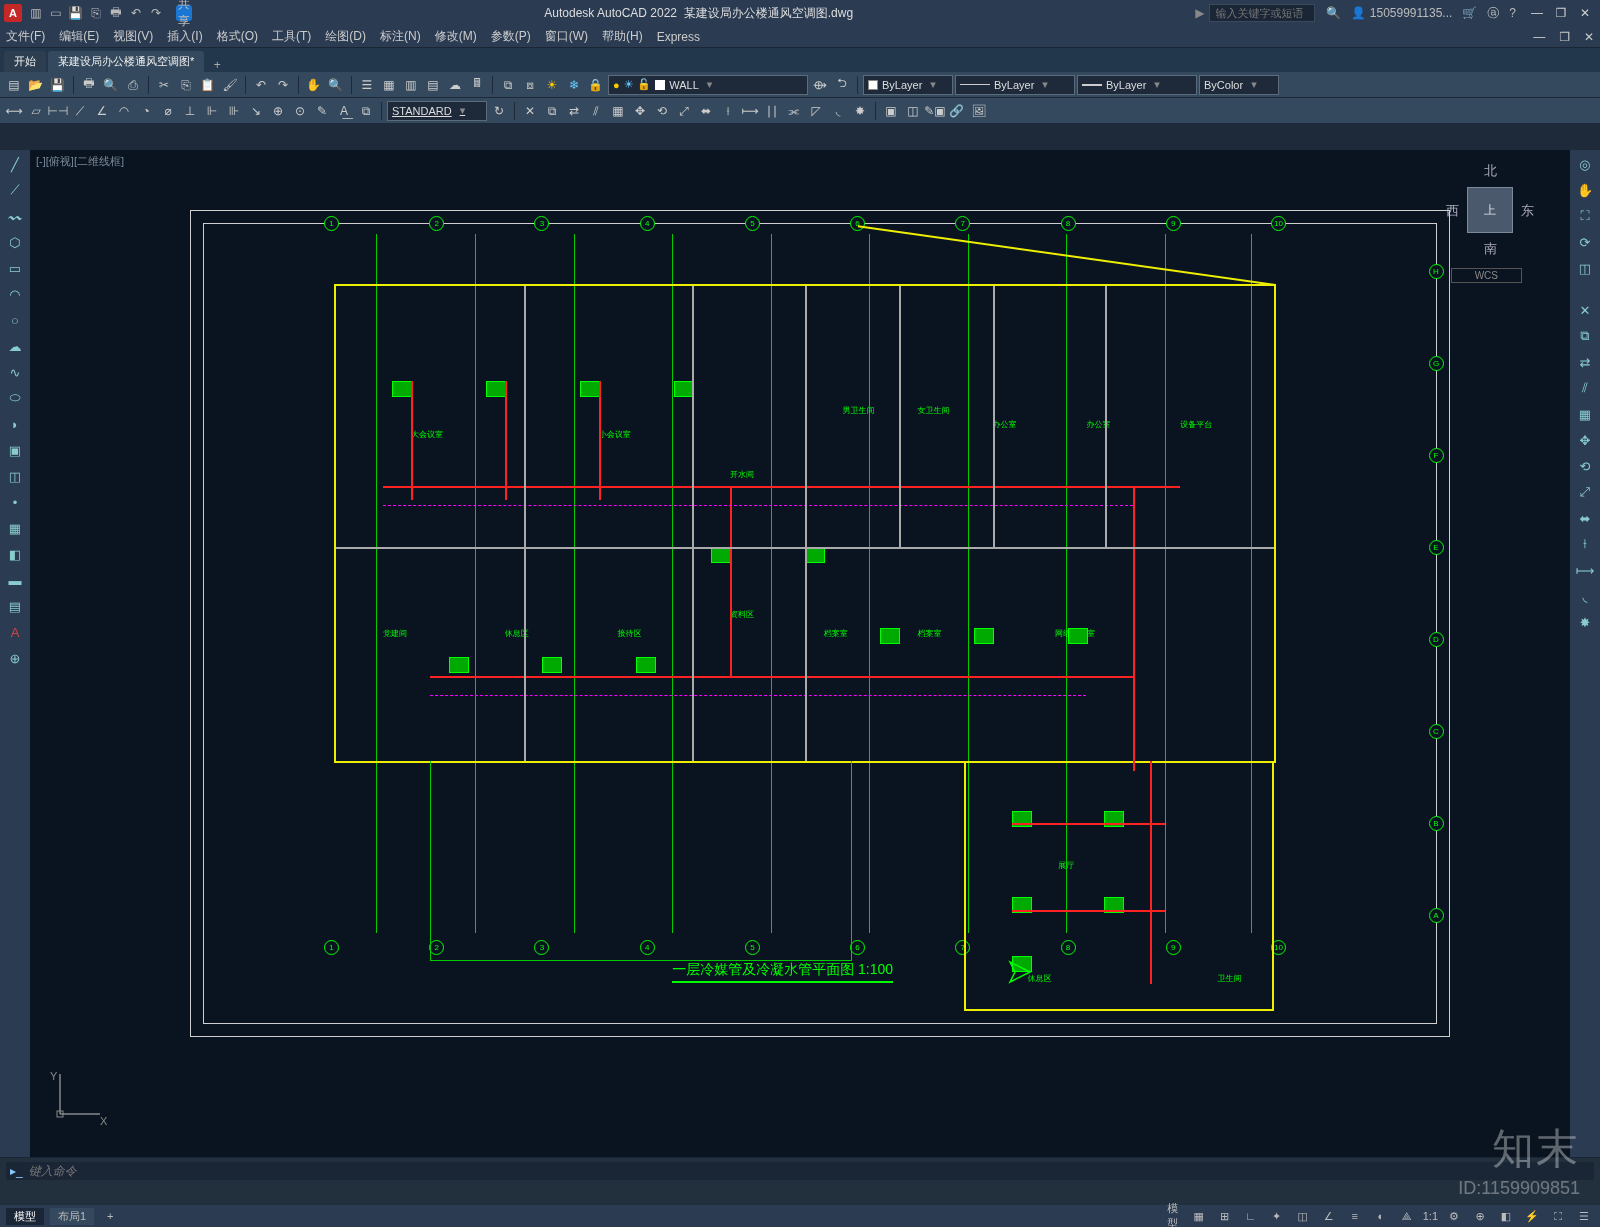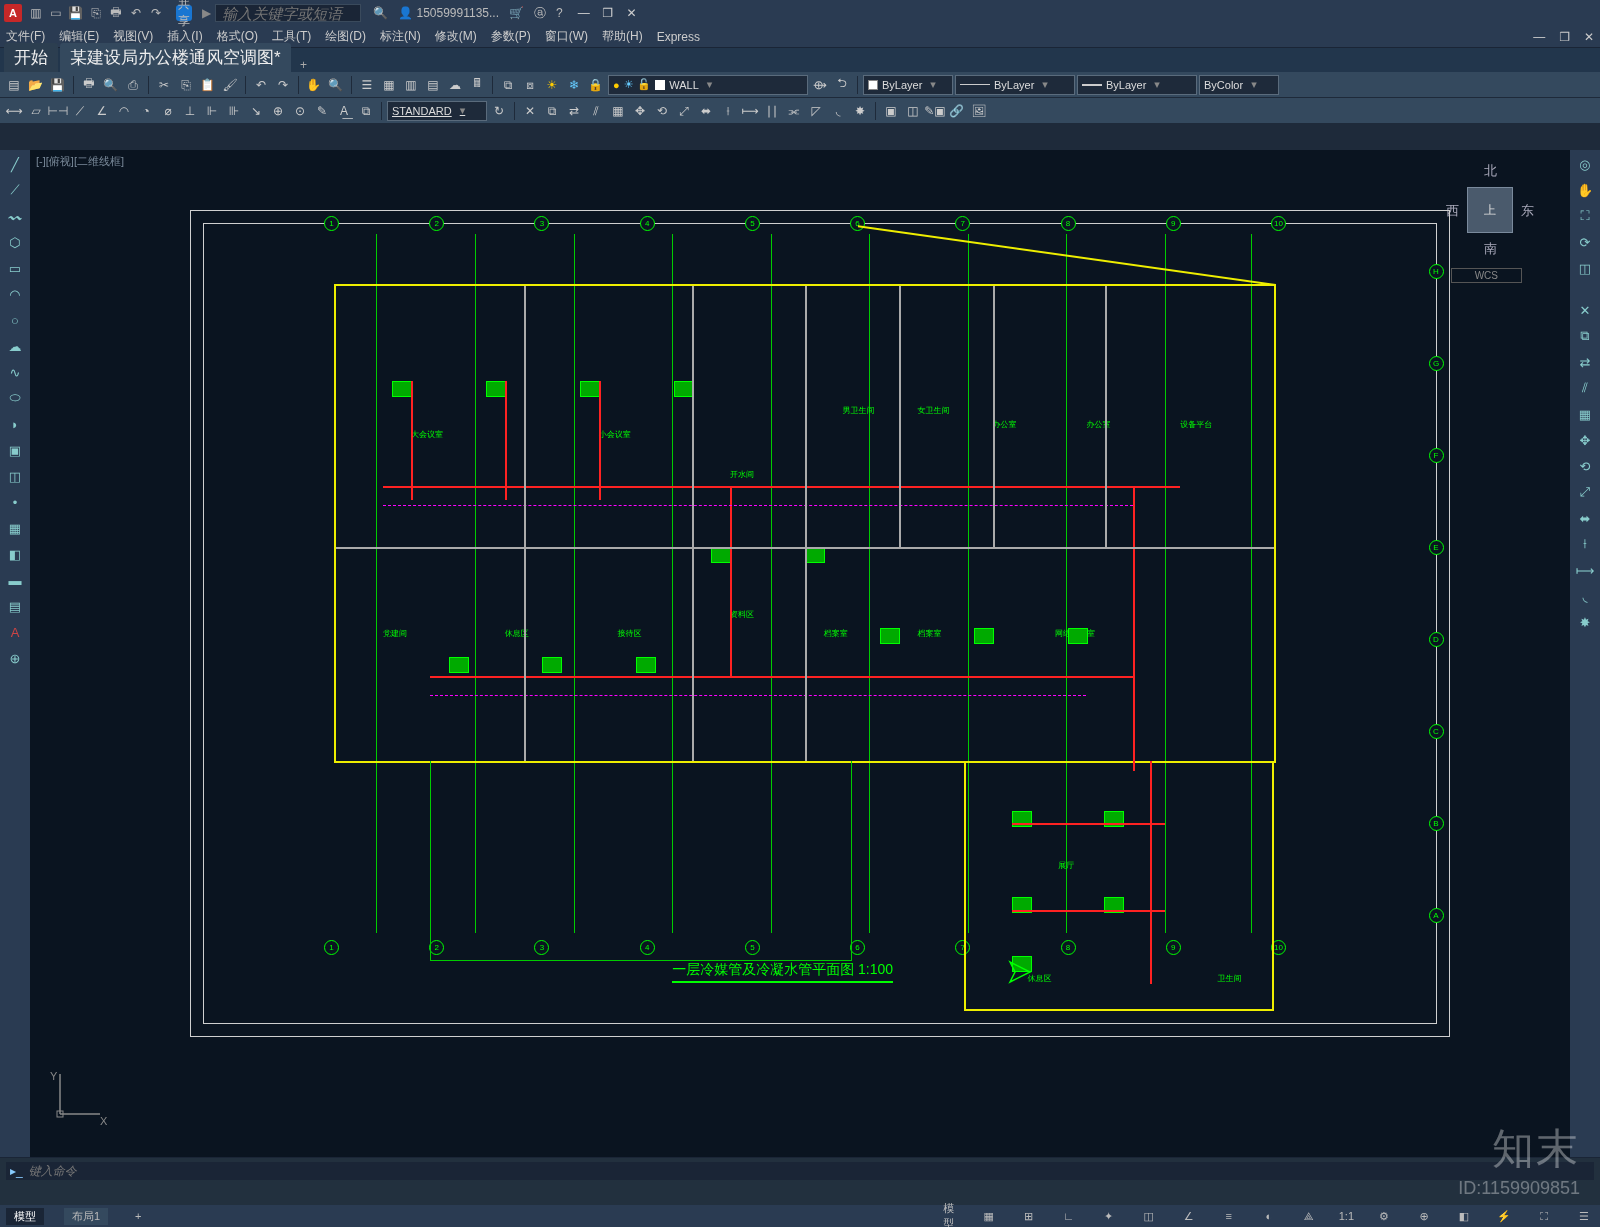--- a/index.html
+++ b/index.html
@@ -5,33 +5,33 @@
 * { margin: 0; padding: 0; box-sizing: border-box; font-family: "Microsoft YaHei", "Segoe UI", sans-serif; }
 body { background: #1e2a3a; color: #ccc; width: 1600px; height: 1227px; overflow: hidden; position: relative; font-size: 12px; }
 
 
 .titlebar { height: 26px; background: #2a3b52; display: flex; align-items: center; padding: 0 4px; color: #d0d0d0; }
 .titlebar .logo { width: 18px; height: 18px; background: #c62828; color: #fff; font-weight: bold; display: inline-flex; align-items: center; justify-content: center; font-size: 11px; margin-right: 6px; border-radius: 2px;}
 .titlebar .qat { display: flex; gap: 4px; margin-right: 10px;}
 .titlebar .qat span { width: 16px; height: 16px; display: inline-flex; align-items: center; justify-content: center; color: #bbb; font-size: 12px; cursor: pointer;}
 .titlebar .share { background: #1976d2; color: #fff; padding: 1px 8px; border-radius: 3px; font-size: 11px; margin-left: 8px; cursor:pointer;}
 .titlebar .apptitle { flex: 1; text-align: center; font-size: 12px; color: #ddd; }
-.titlebar .search { width: 146px; background: #1a2536; border: 1px solid #3a4a5c; color: #888; font-size: 15px; padding: 1px 6px; height: 18px; font-style: italic; }
+.titlebar .search { width: 106px; background: #1a2536; border: 1px solid #3a4a5c; color: #888; font-size: 11px; padding: 1px 6px; height: 18px; }
 .titlebar .rightctl { display: flex; gap: 10px; margin-left: 12px; align-items: center;}
 .titlebar .rightctl span { cursor: pointer; color: #bbb; }
 .winctl { display: flex; gap: 2px; margin-left: 10px;}
 .winctl span { width: 22px; text-align: center; cursor: pointer; }
 
 
 .menubar { height: 22px; background: #2a3b52; display: flex; align-items: center; padding: 0 6px; gap: 14px; border-bottom: 1px solid #1a2536;}
 .menubar span { color: #ccc; font-size: 12px; cursor: pointer; }
 
 
 .doctabs { height: 24px; background: #22364c; display: flex; align-items: flex-end; padding-left: 4px; }
-.doctabs .tab { background: #34495e; color: #eee; font-size: 17px; padding: 3px 10px; border-top-left-radius: 3px; border-top-right-radius: 3px; margin-right: 2px; cursor: pointer; position: relative;}
+.doctabs .tab { background: #34495e; color: #eee; font-size: 11px; padding: 3px 10px; border-top-left-radius: 3px; border-top-right-radius: 3px; margin-right: 2px; cursor: pointer; position: relative;}
 .doctabs .tab.home { background: #2c3e50; }
 .doctabs .addtab { width: 22px; text-align: center; color: #aaa; cursor: pointer; }
 
 
 .toolrow { height: 26px; background: #34495e; display: flex; align-items: center; padding: 0 4px; gap: 2px; border-bottom: 1px solid #1e2a3a;}
 .toolrow .tbtn { width: 20px; height: 20px; display: inline-flex; align-items: center; justify-content: center; color: #ccc; font-size: 12px; cursor: pointer; border-radius: 2px;}
 .toolrow .sep { width: 1px; height: 18px; background: #1e2a3a; margin: 0 3px; }
 .toolrow .combo { background: #1e2a3a; border: 1px solid #5a6b7c; color: #ddd; font-size: 11px; padding: 1px 4px; height: 20px; display: inline-flex; align-items: center; gap: 4px; cursor: pointer;}
 .toolrow .combo::after { content: "▾"; color: #888; margin-left: 4px; }
 .toolrow .layercombo { width: 200px; }
@@ -94,21 +94,21 @@
 .ucs-label { position:absolute; color:#888; font-size:11px;}
 
 
 .cmdarea { position: absolute; bottom: 22px; left: 0; right: 0; height: 48px; background: #22303e; border-top: 1px solid #1a2536; padding: 2px 6px; color: #ccc; font-size: 12px; }
 .cmdarea .history { height: 18px; color: #aaa; }
 .cmdarea .prompt { display: flex; align-items: center; gap: 6px; background: #1a2536; padding: 2px 4px; margin-top: 2px;}
 .cmdarea .prompt .icon { color: #8cf; }
 .cmdarea input { flex: 1; background: transparent; border: none; color: #ccc; font-size: 12px; outline: none; font-style: italic;}
 
 
-.statusbar { position: absolute; bottom: 0; left: 0; right: 0; height: 22px; background: #2a3b52; display: flex; align-items: center; padding: 0 6px; gap: 20px; font-size: 11px; color: #bbb;}
+.statusbar { position: absolute; bottom: 0; left: 0; right: 0; height: 22px; background: #2a3b52; display: flex; align-items: center; padding: 0 6px; gap: 6px; font-size: 11px; color: #bbb;}
 .statusbar .tab { background: #34495e; padding: 1px 8px; cursor: pointer; }
 .statusbar .tab.active { background: #1a2536; color:#fff;}
 .statusbar .fill { flex: 1; }
 .statusbar .sbtn { width: 20px; text-align: center; cursor: pointer; }
 
 
 .wm { position: absolute; bottom: 50px; right: 20px; color: rgba(255,255,255,0.35); font-size: 42px; font-weight: 300; pointer-events: none; letter-spacing: 2px;}
 .wmid { position: absolute; bottom: 28px; right: 20px; color: rgba(255,255,255,0.35); font-size: 18px; pointer-events:none;}
 </style>
 </head>
@@ -118,20 +118,23 @@
   <span class="logo">A</span>
   <div class="qat">
     <span>▥</span>
     <span>▭</span>
     <span>💾</span>
     <span>⎘</span>
     <span>🖶</span>
     <span>↶</span>
     <span>↷</span>
     <span class="share">共享</span>
+  </div>
+  <div class="apptitle">
+    <span>Autodesk AutoCAD 2022</span>&nbsp;&nbsp;<span>某建设局办公楼通风空调图.dwg</span>
   </div>
   <span style="color:#888;margin-right:4px;">▶</span>
   <input class="search" placeholder="输入关键字或短语" style="">
   <div class="rightctl">
     <span>🔍</span>
     <span>👤 <span>15059991135...</span></span>
     <span>🛒</span>
     <span>ⓐ</span>
     <span>?</span>
   </div>

